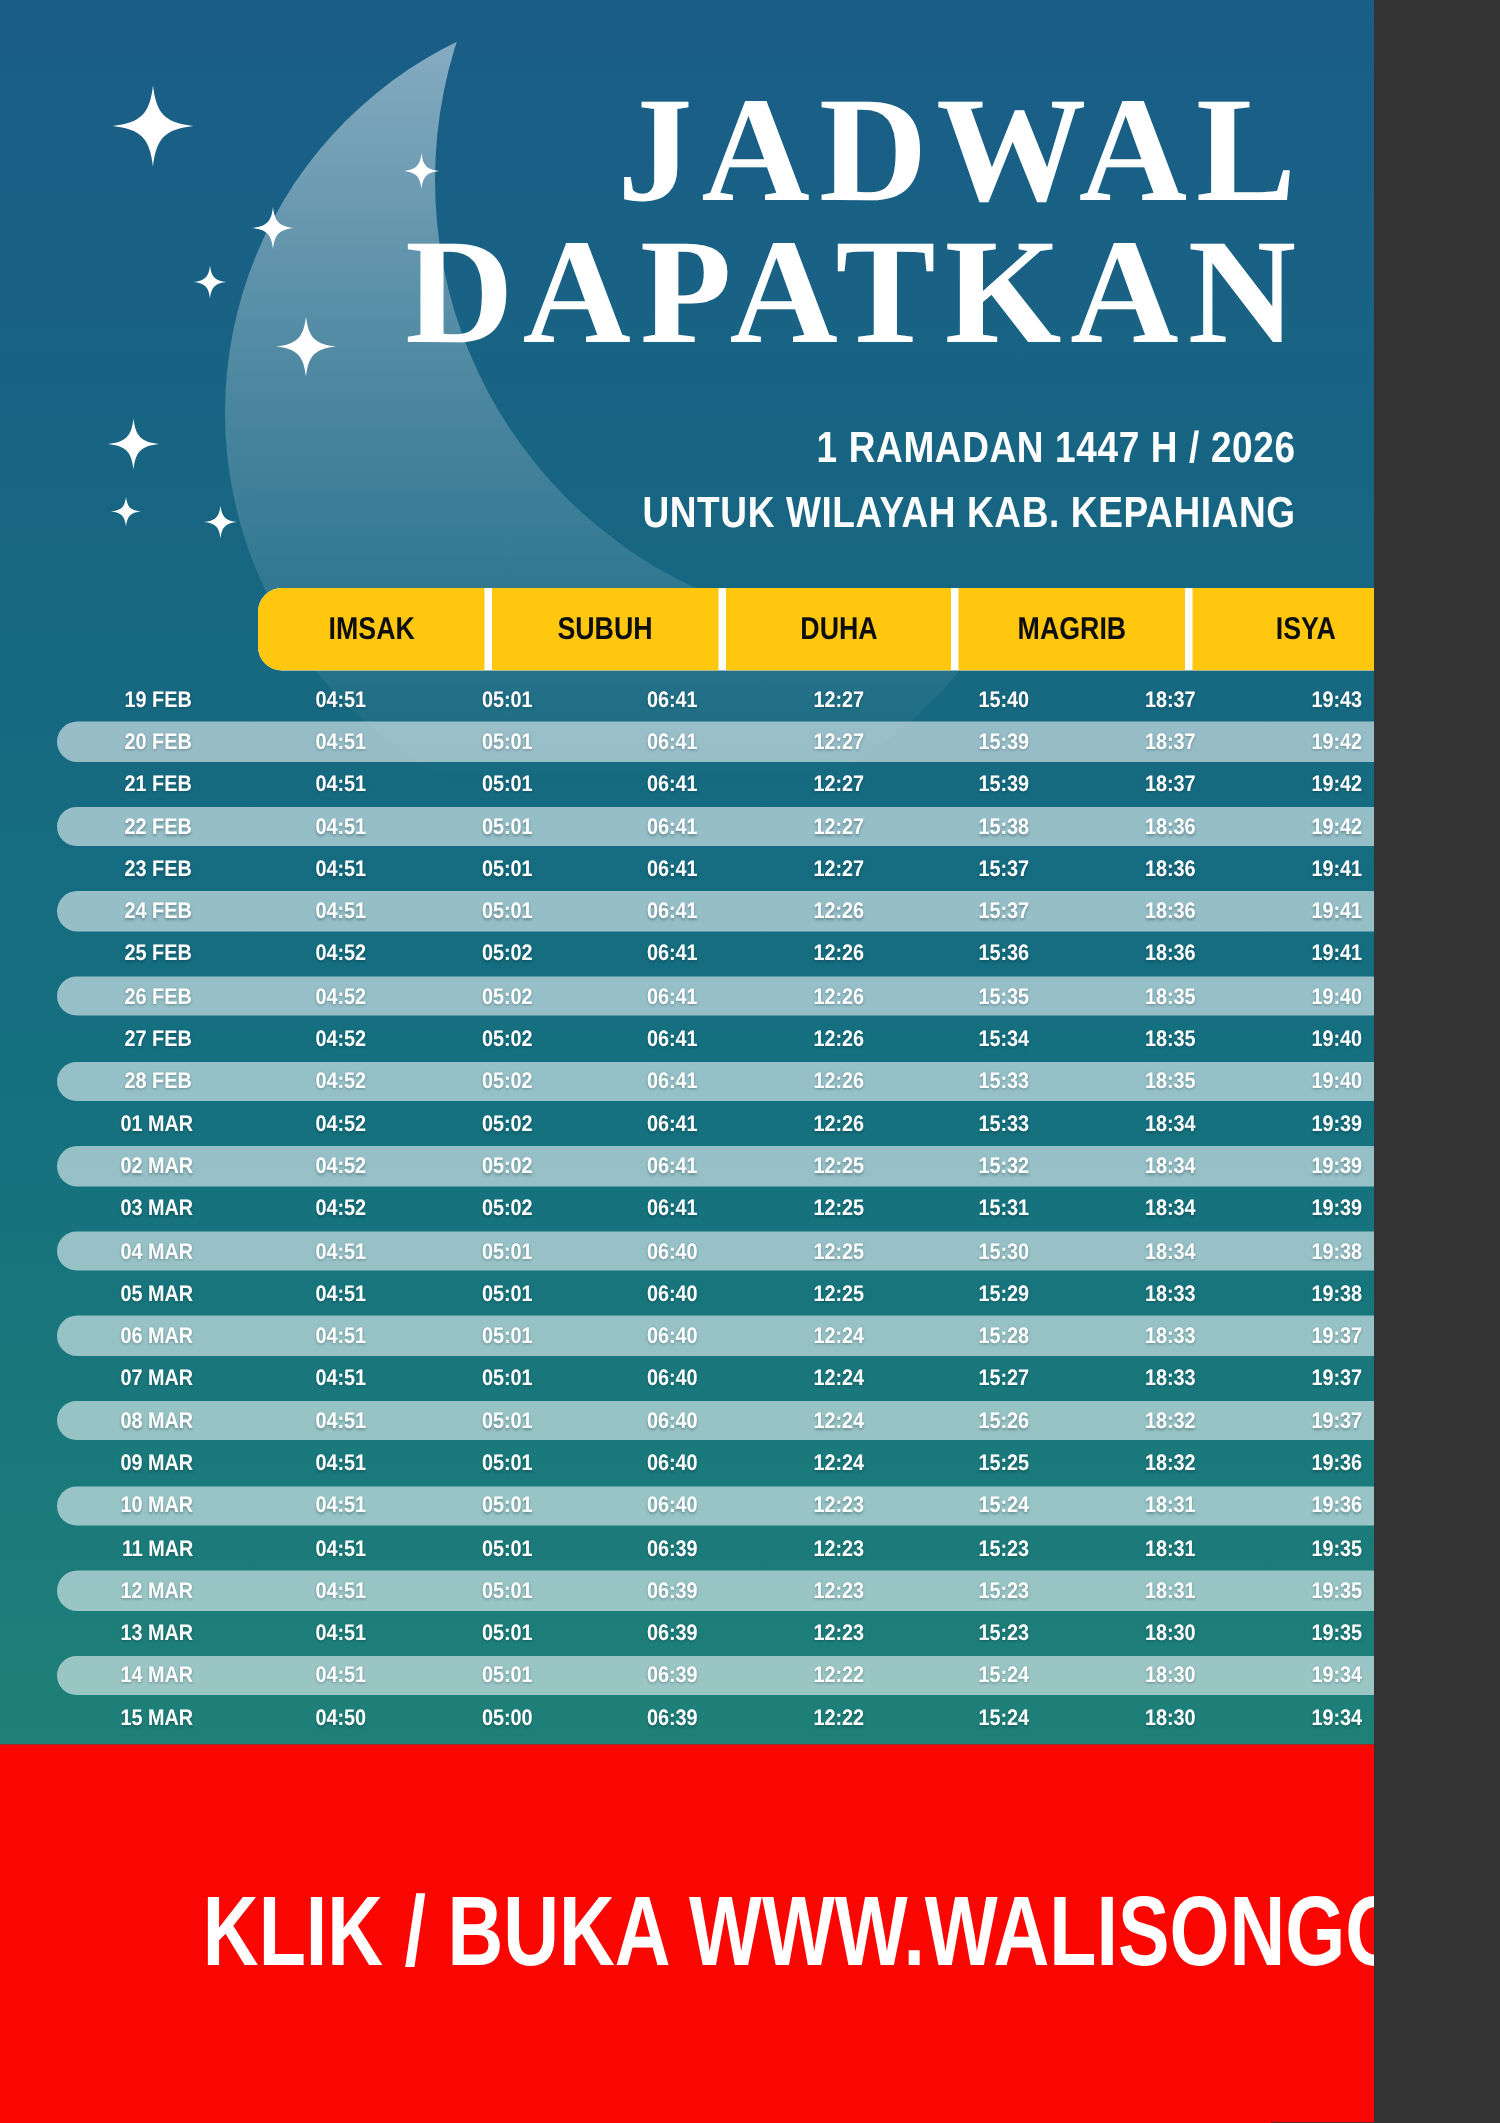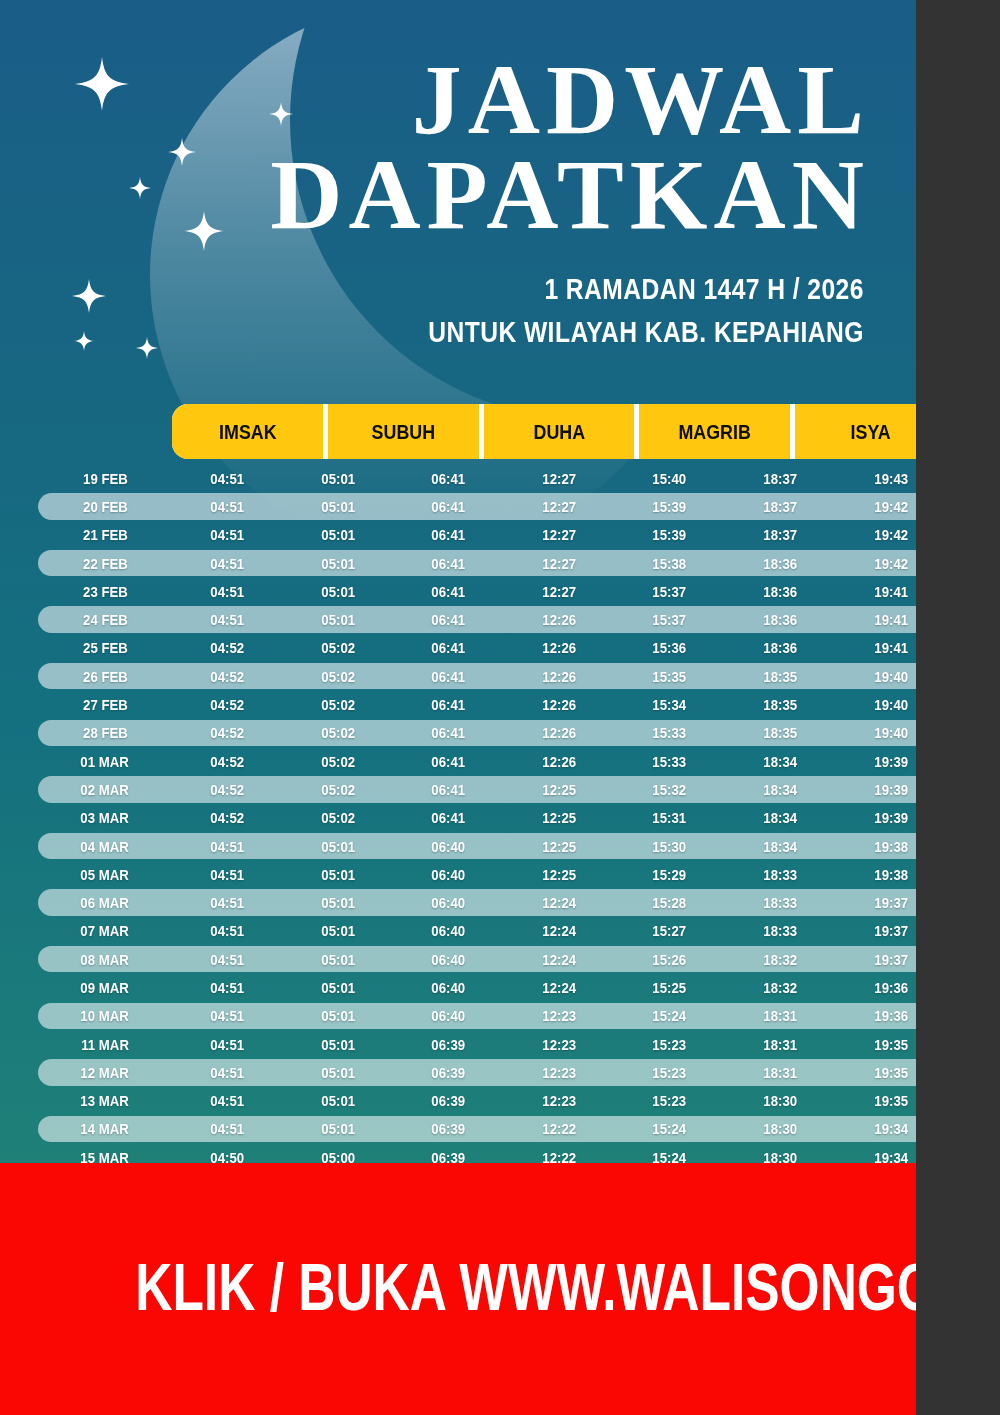--- a/index.html
+++ b/index.html
@@ -16,27 +16,27 @@
   .sky-art{position:absolute;left:0;top:0;pointer-events:none;}
   
   .title-block{
     position:absolute;top:52px;right:52px;text-align:right;color:#FFFFFF;z-index:3;
   }
   .title-line{
     font-family:"Liberation Serif","DejaVu Serif",serif;
     font-weight:700;font-size:100px;line-height:95px;letter-spacing:6px;
     margin-right:-6px;
   }
-  .subtitle{margin-top:26px;text-align:right;}
+  .subtitle{margin-top:36px;text-align:right;}
   .subtitle-line{
     font-weight:700;font-size:29px;line-height:43px;letter-spacing:0.5px;
     transform:scaleX(0.85);transform-origin:100% 50%;white-space:nowrap;
   }
   
-  .schedule{position:absolute;left:38px;top:404px;width:908px;z-index:2;}
+  .schedule{position:absolute;left:38px;top:392px;width:908px;z-index:2;}
   .thead{
     margin-left:134px;width:774px;height:55px;
     background:#FFFFFF;border-radius:16px;overflow:hidden;
     display:flex;gap:5px;
   }
   .th{
     flex:1 1 0;background:#FFC70D;color:#0E0E0E;
     display:flex;align-items:center;justify-content:center;
     font-weight:700;font-size:21px;
   }

